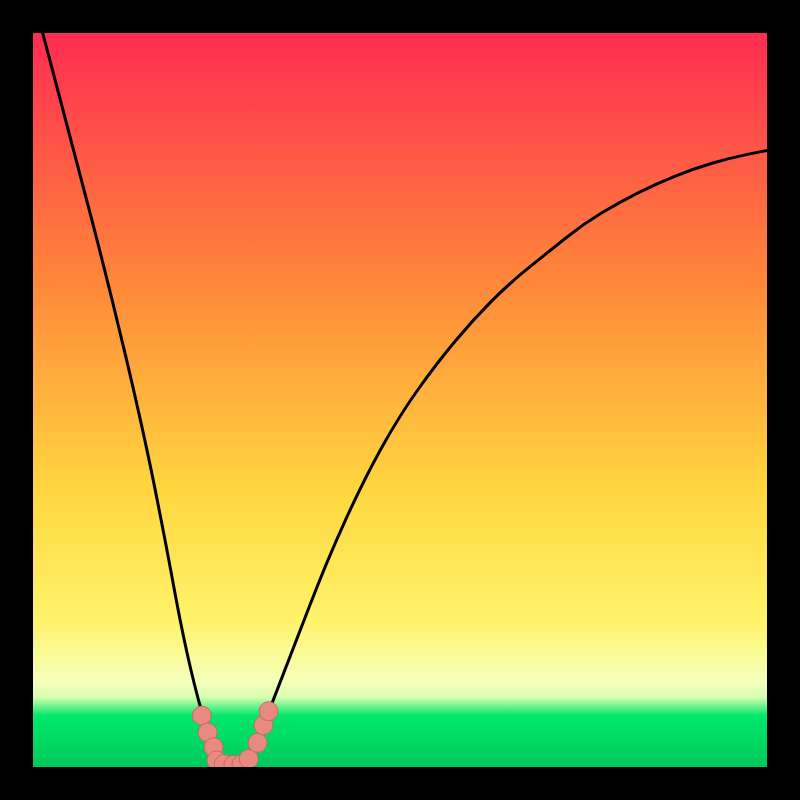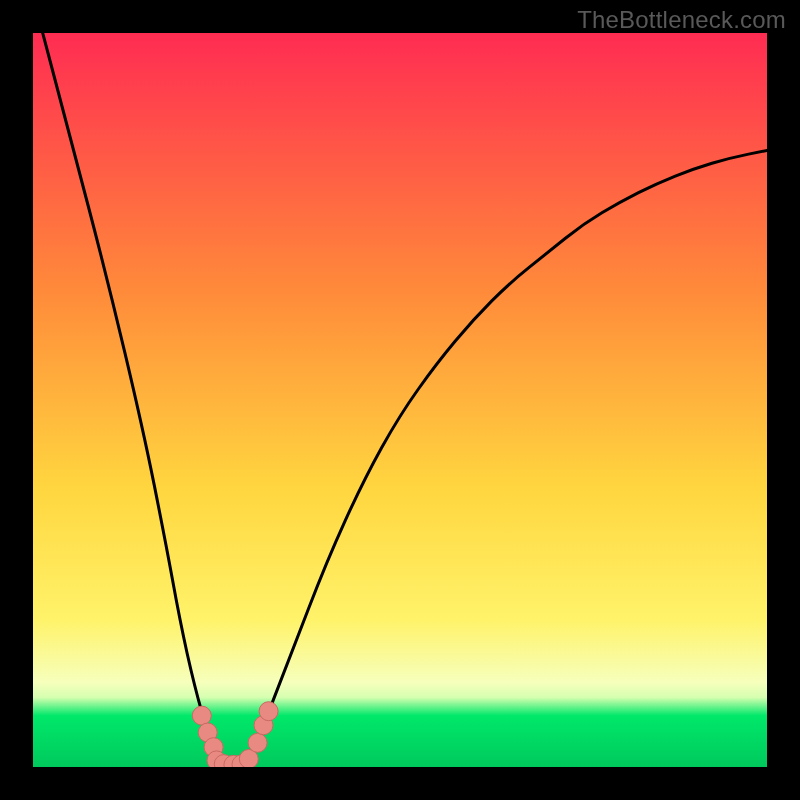--- a/index.html
+++ b/index.html
@@ -31,21 +31,20 @@
   svg {
     position: absolute;
     left: 0;
     top: 0;
   }
 </style>
 </head>
 <body>
 
 <div class="frame">
-  <div class="watermark">TheBottleneck.com</div>
   <svg id="chart-svg" width="800" height="800" viewBox="0 0 800 800">
       <defs>
         <linearGradient id="bg-grad" x1="0" y1="0" x2="0" y2="1">
           <stop offset="0" stop-color="#ff2c52"></stop>
           <stop offset="0.35" stop-color="#ff8a3a"></stop>
           <stop offset="0.62" stop-color="#ffd63f"></stop>
           <stop offset="0.8" stop-color="#fff36a"></stop>
           <stop offset="0.885" stop-color="#f6ffbc"></stop>
           <stop offset="0.905" stop-color="#d6ffb0"></stop>
           <stop offset="0.93" stop-color="#00e86a"></stop>

